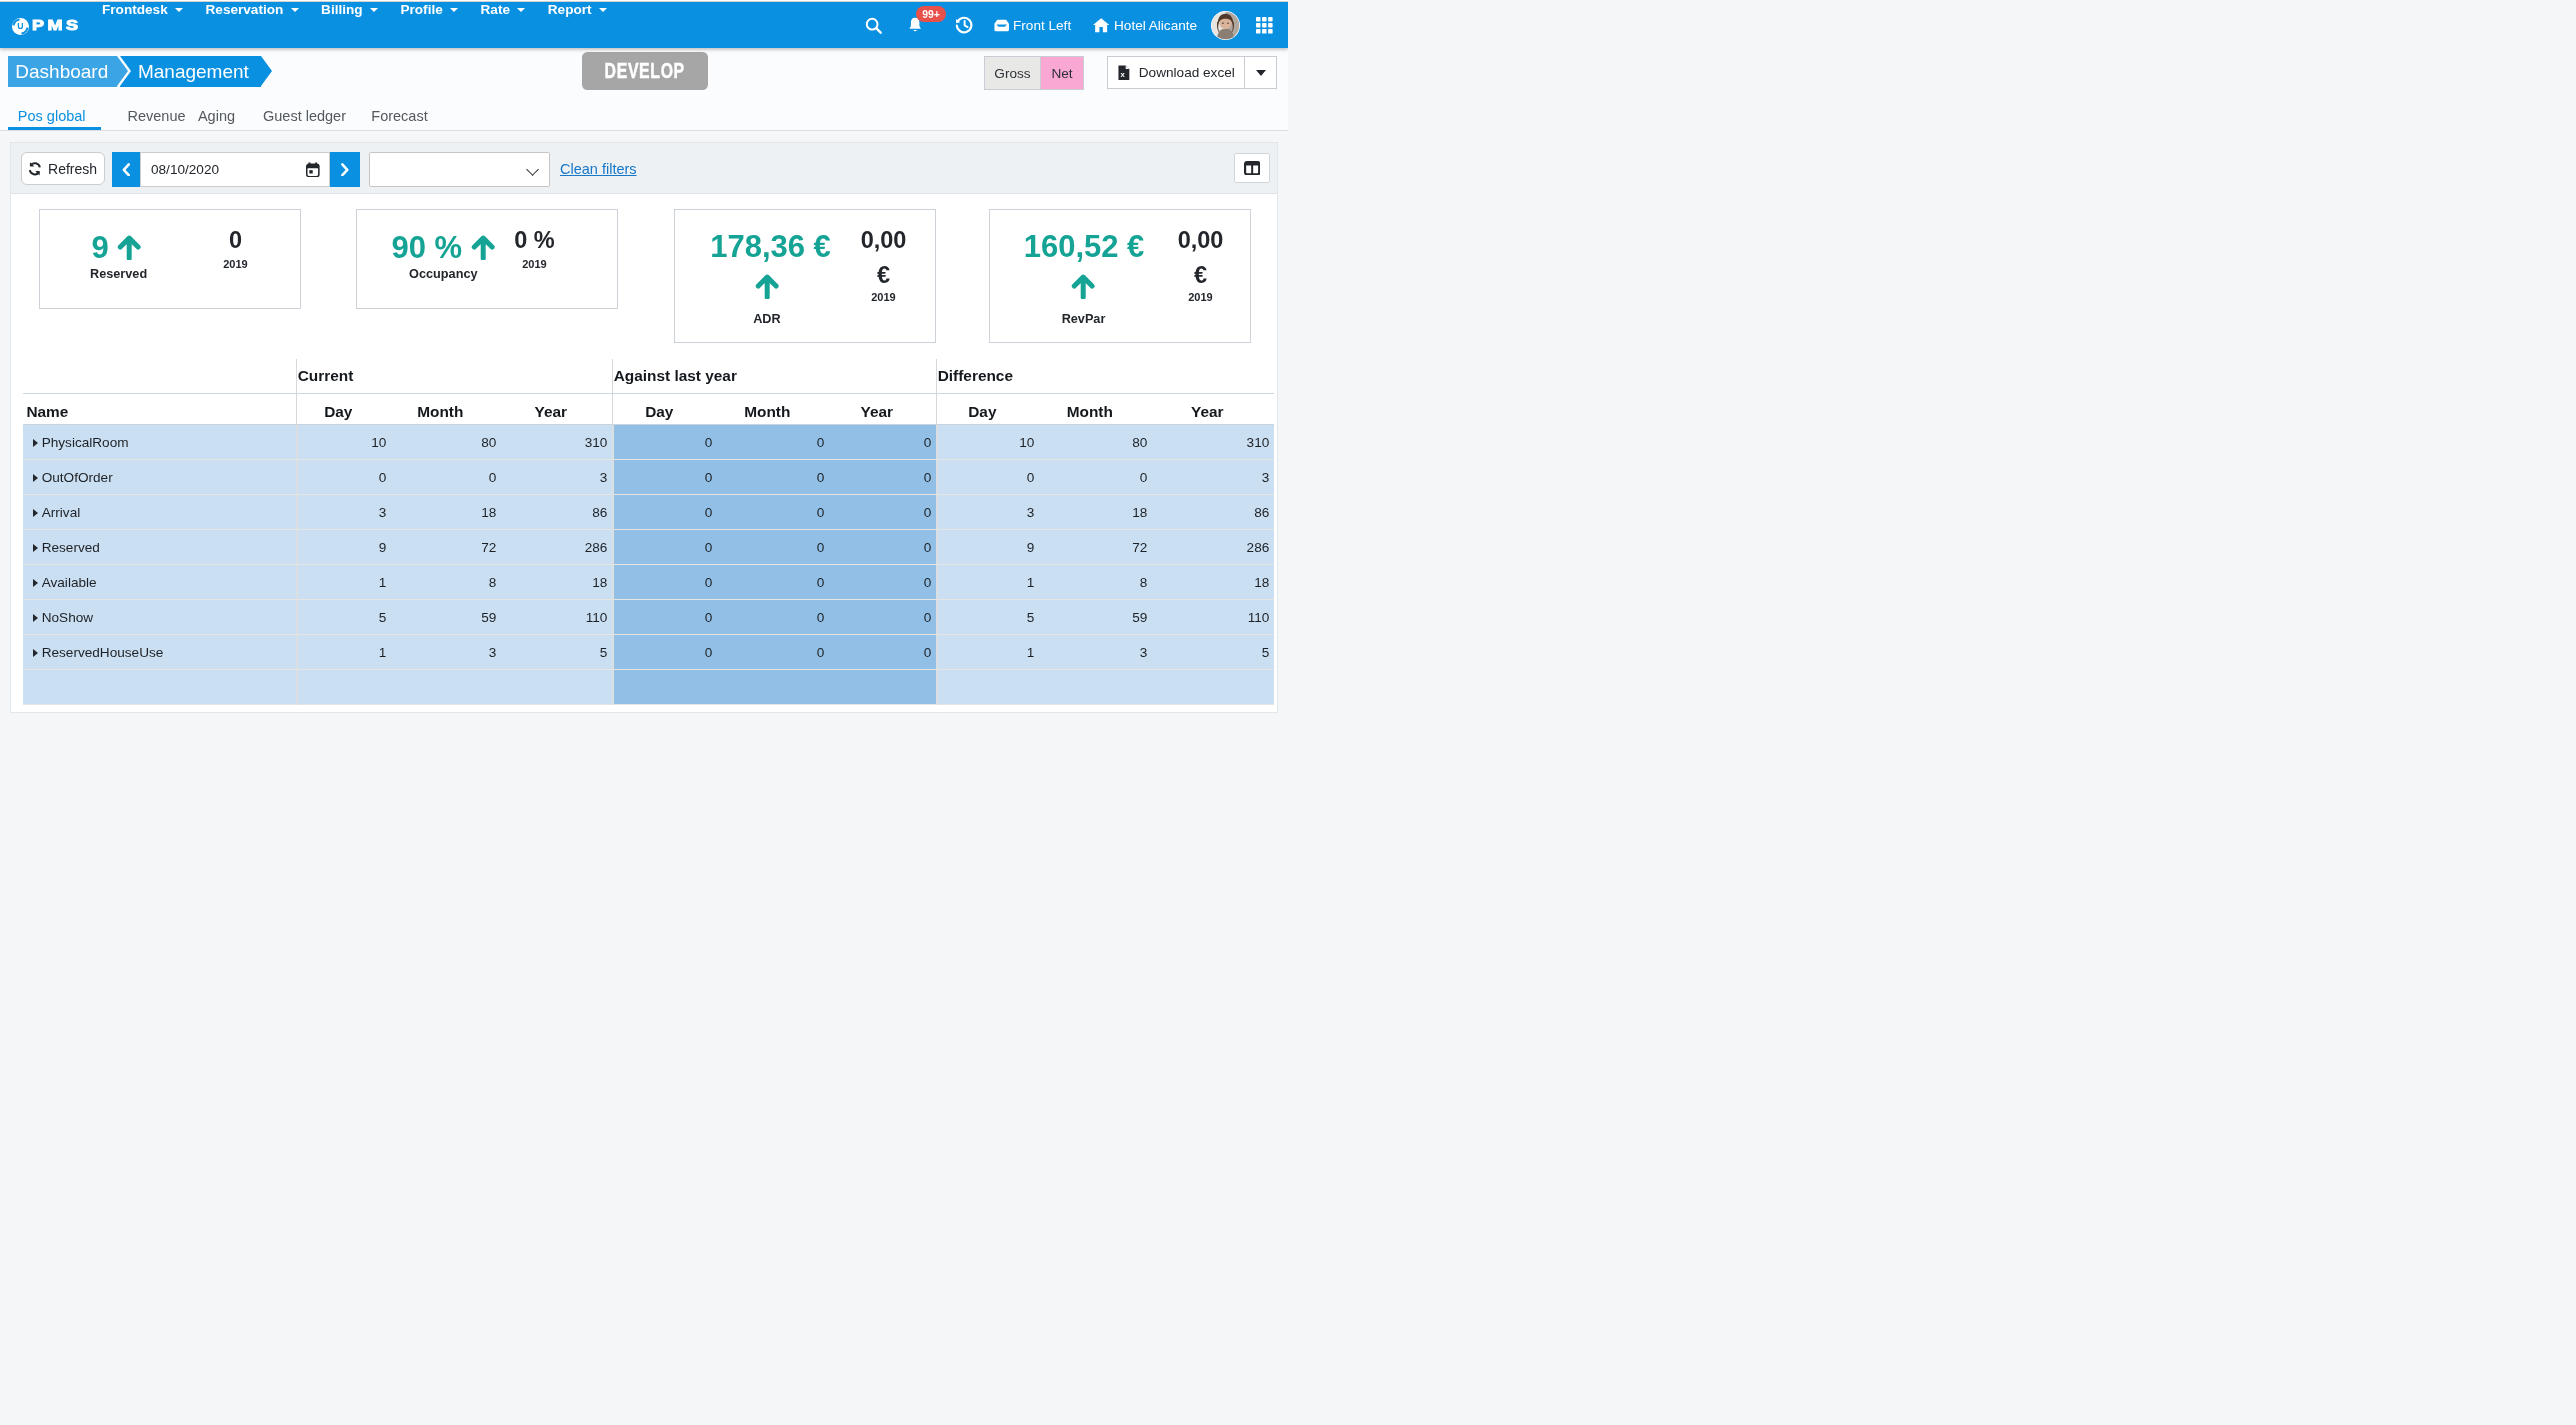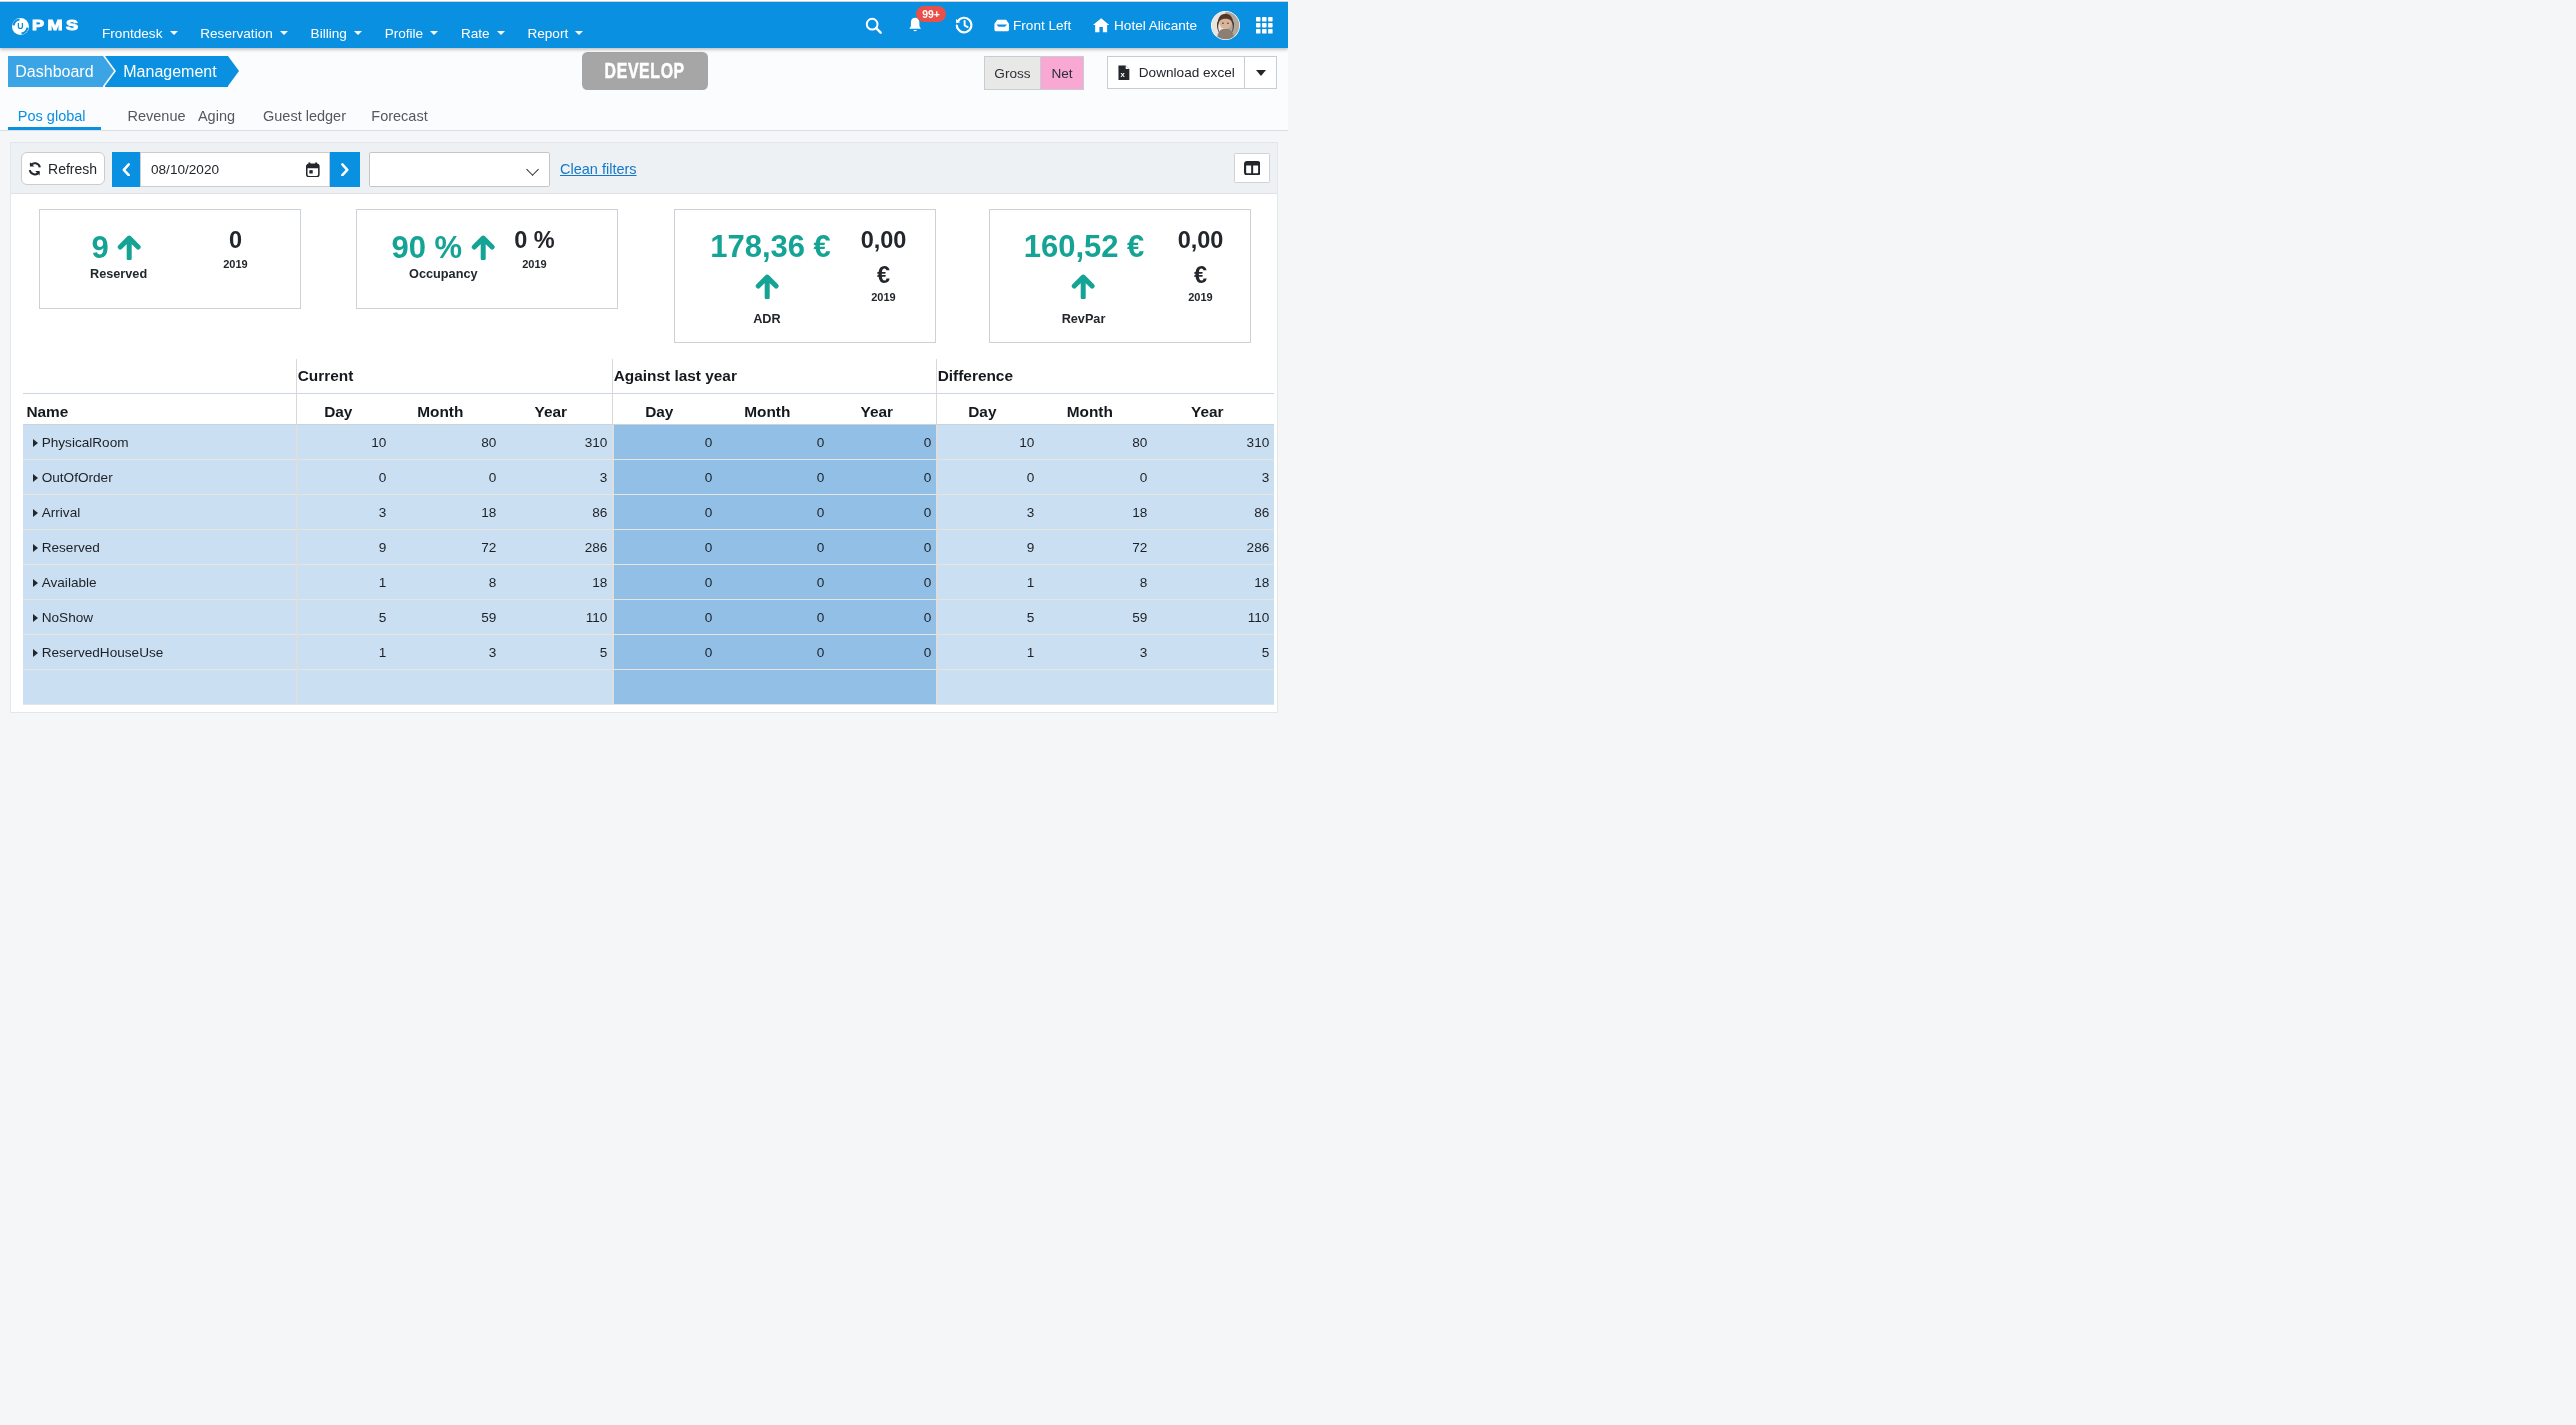--- a/index.html
+++ b/index.html
@@ -6,31 +6,31 @@
 html,body { width:1288px; height:713px; overflow:hidden; }
 body { font-family:"Liberation Sans", sans-serif; background:#f4f6f8; color:#23272c; }
 
 
 .navtop { height:2.3px; background:#fff; border-bottom:0.9px solid #d4d4d4; }
 nav { background:#0a90e0; height:46px; position:relative; z-index:10;
   box-shadow:0 1.8px 3.6px rgba(100,100,100,0.45); }
 nav .abs { position:absolute; }
 .logo-circle { position:absolute; left:11.8px; top:15.4px; }
 .pms { position:absolute; left:32px; top:13.6px; color:#fff; font-weight:bold; font-size:15.4px; letter-spacing:2.9px; transform:scaleX(1.18); transform-origin:left; -webkit-text-stroke:1px #fff; }
-.menu { position:absolute; left:102px; top:0; height:62px; display:flex; align-items:center; }
+.menu { position:absolute; left:102px; top:0; height:62px; display:flex; align-items:flex-start;font-weight:bold; }
 .menu .item { color:#fff; font-size:13.6px; margin-right:22.6px; display:flex; align-items:center; white-space:nowrap; }
 .menu .item .caret { margin-left:7.2px; }
 .caret { width:0; height:0; border-left:4.1px solid transparent; border-right:4.1px solid transparent; border-top:4.5px solid #fff; display:inline-block; }
 .nav-ic { position:absolute; top:0; height:46px; display:flex; align-items:center; color:#fff; }
 .nav-txt { position:absolute; top:0; height:46px; display:flex; align-items:center; color:#fff; font-size:13.6px; white-space:nowrap; }
 
 
 .topbar-zone { position:absolute; left:0; top:48px; width:1288px; height:57px; background:#fbfcfd; }
 .crumbs { position:absolute; left:8.1px; top:8.4px; height:31px; display:flex; }
-.crumb { position:relative; color:#fff; font-size:16px; display:flex; align-items:center; }
+.crumb { position:relative; color:#fff; font-size:19px; display:flex; align-items:center; }
 .crumb1 { background:#3ba4e4; padding:0 9px 0 7.2px; z-index:2; }
 .crumb1:after { content:""; position:absolute; right:-11px; top:0;
   border-top:15.5px solid transparent; border-bottom:15.5px solid transparent; border-left:11px solid #3ba4e4; }
 .crumb2 { background:#0a90e0; padding:0 11.8px 0 18px; margin-left:2.7px; }
 .crumb2:before { content:""; position:absolute; left:0; top:0;
   border-top:15.5px solid transparent; border-bottom:15.5px solid transparent; border-left:11.3px solid #fbfcfd; }
 .crumb2:after { content:""; position:absolute; right:-11px; top:0;
   border-top:15.5px solid transparent; border-bottom:15.5px solid transparent; border-left:11px solid #0a90e0; }
 .develop { position:absolute; left:582px; top:3.9px; width:126px; height:38px; background:#a6a6a6;
   border-radius:5.4px; color:#fff; font-weight:bold; font-size:22px; display:flex; align-items:center; justify-content:center; }

